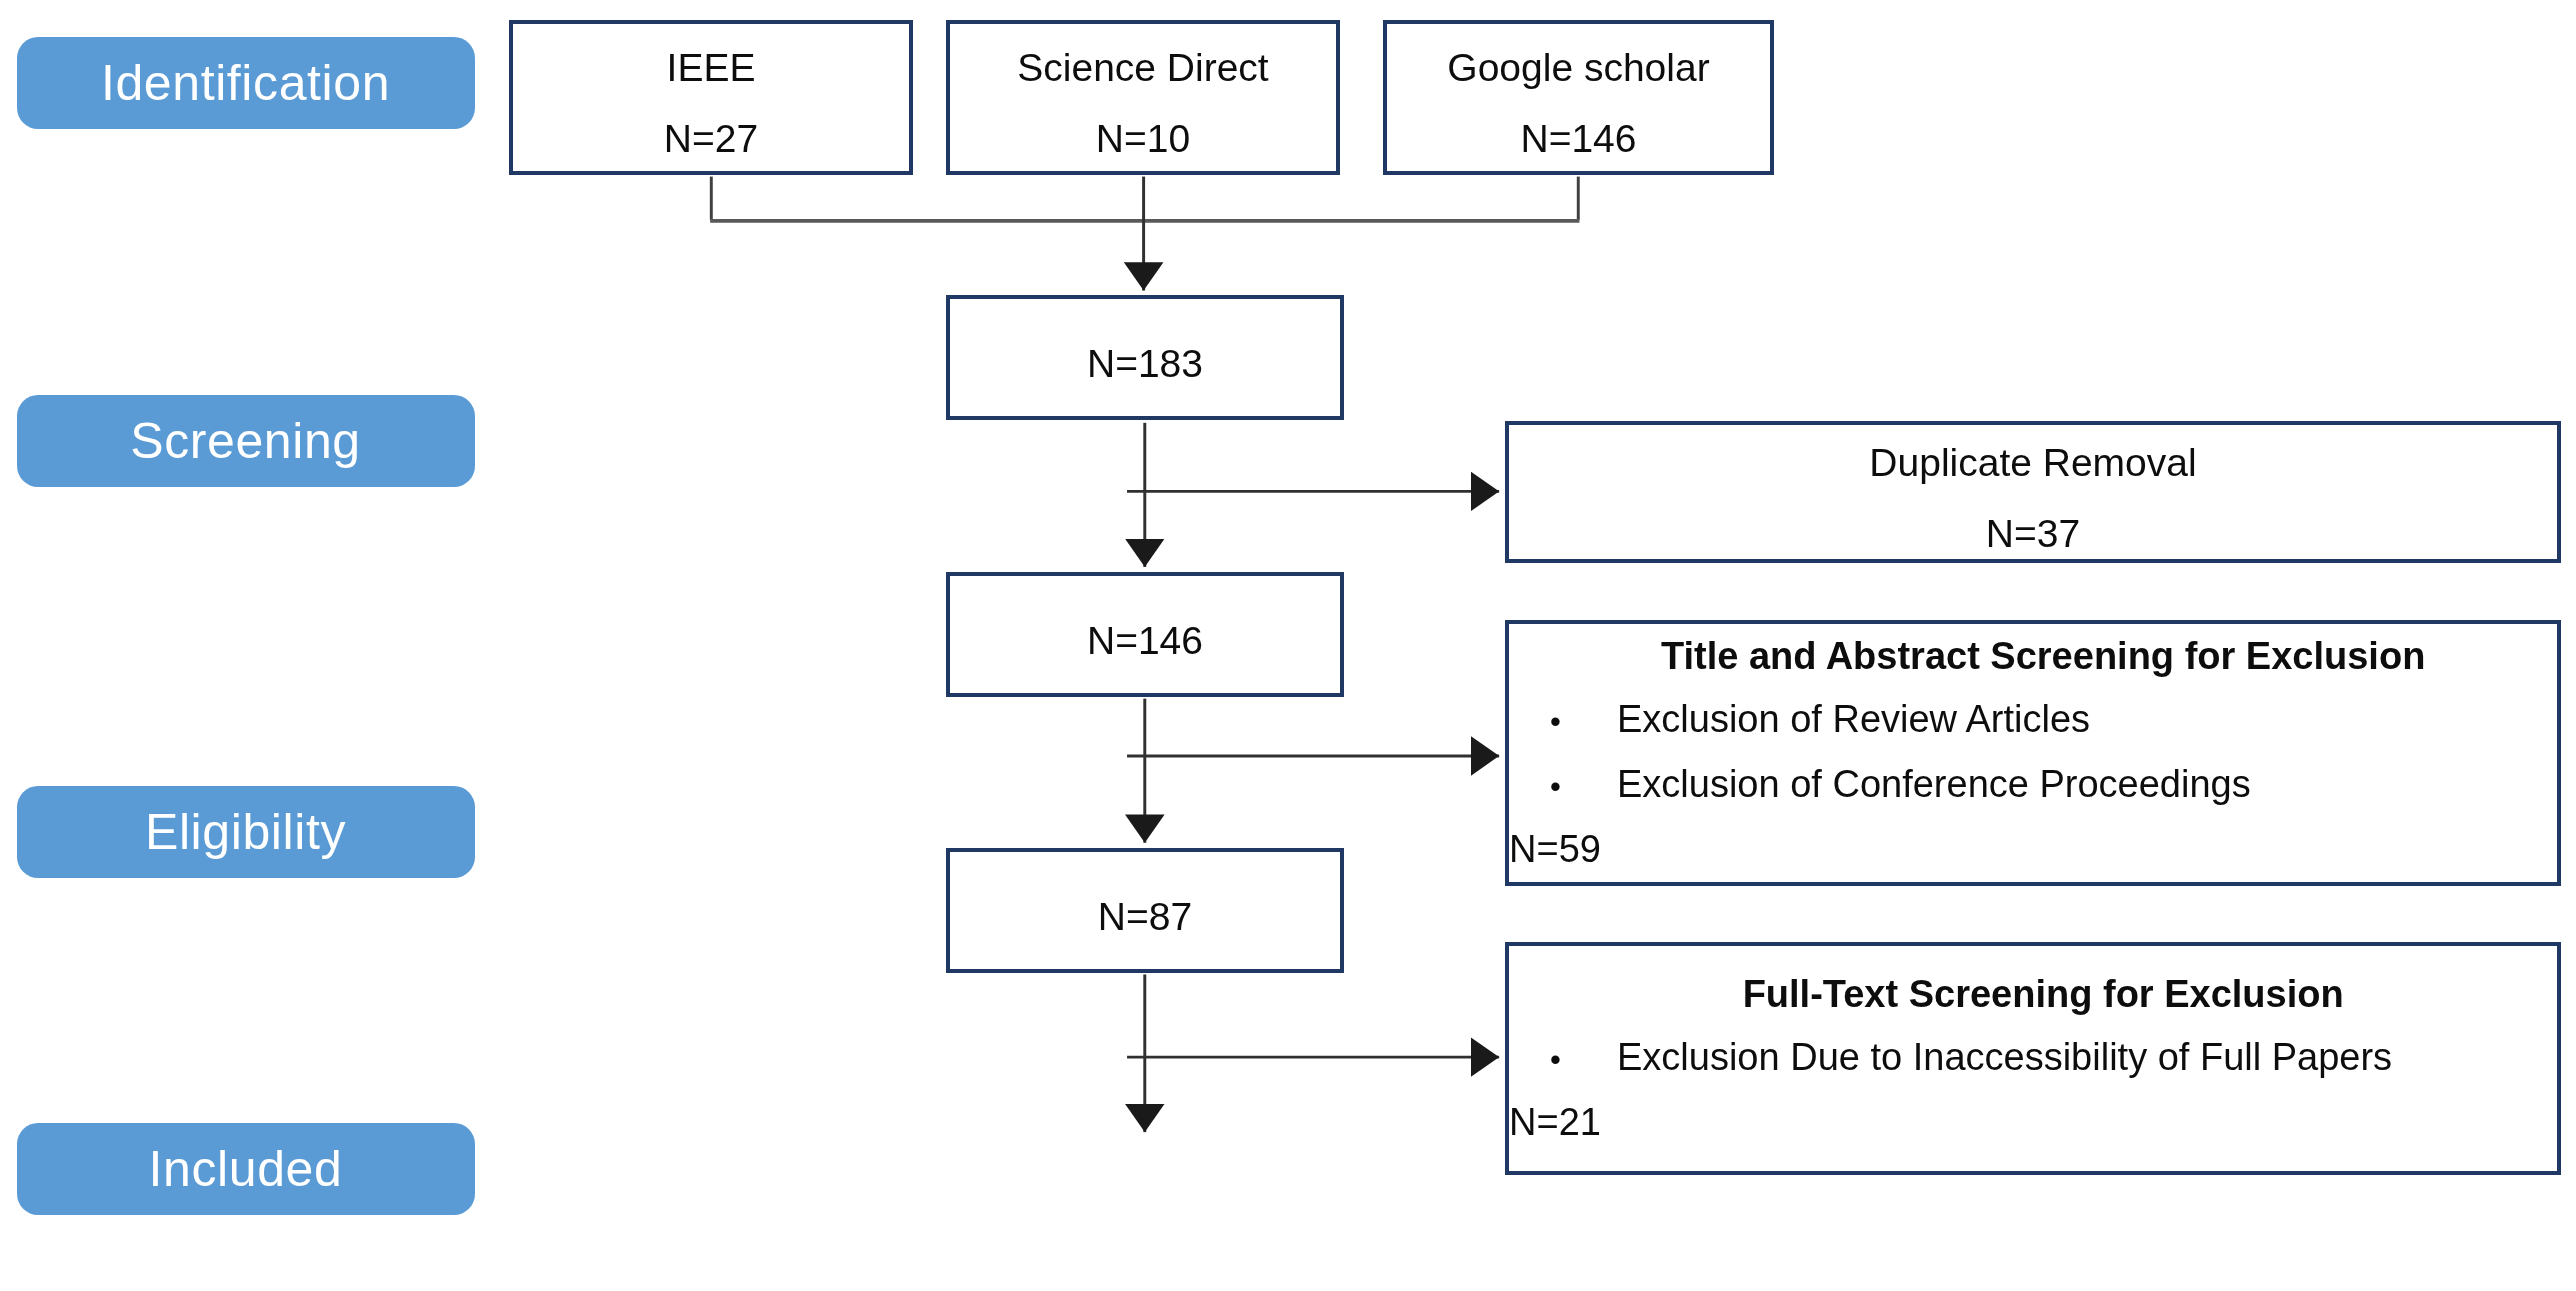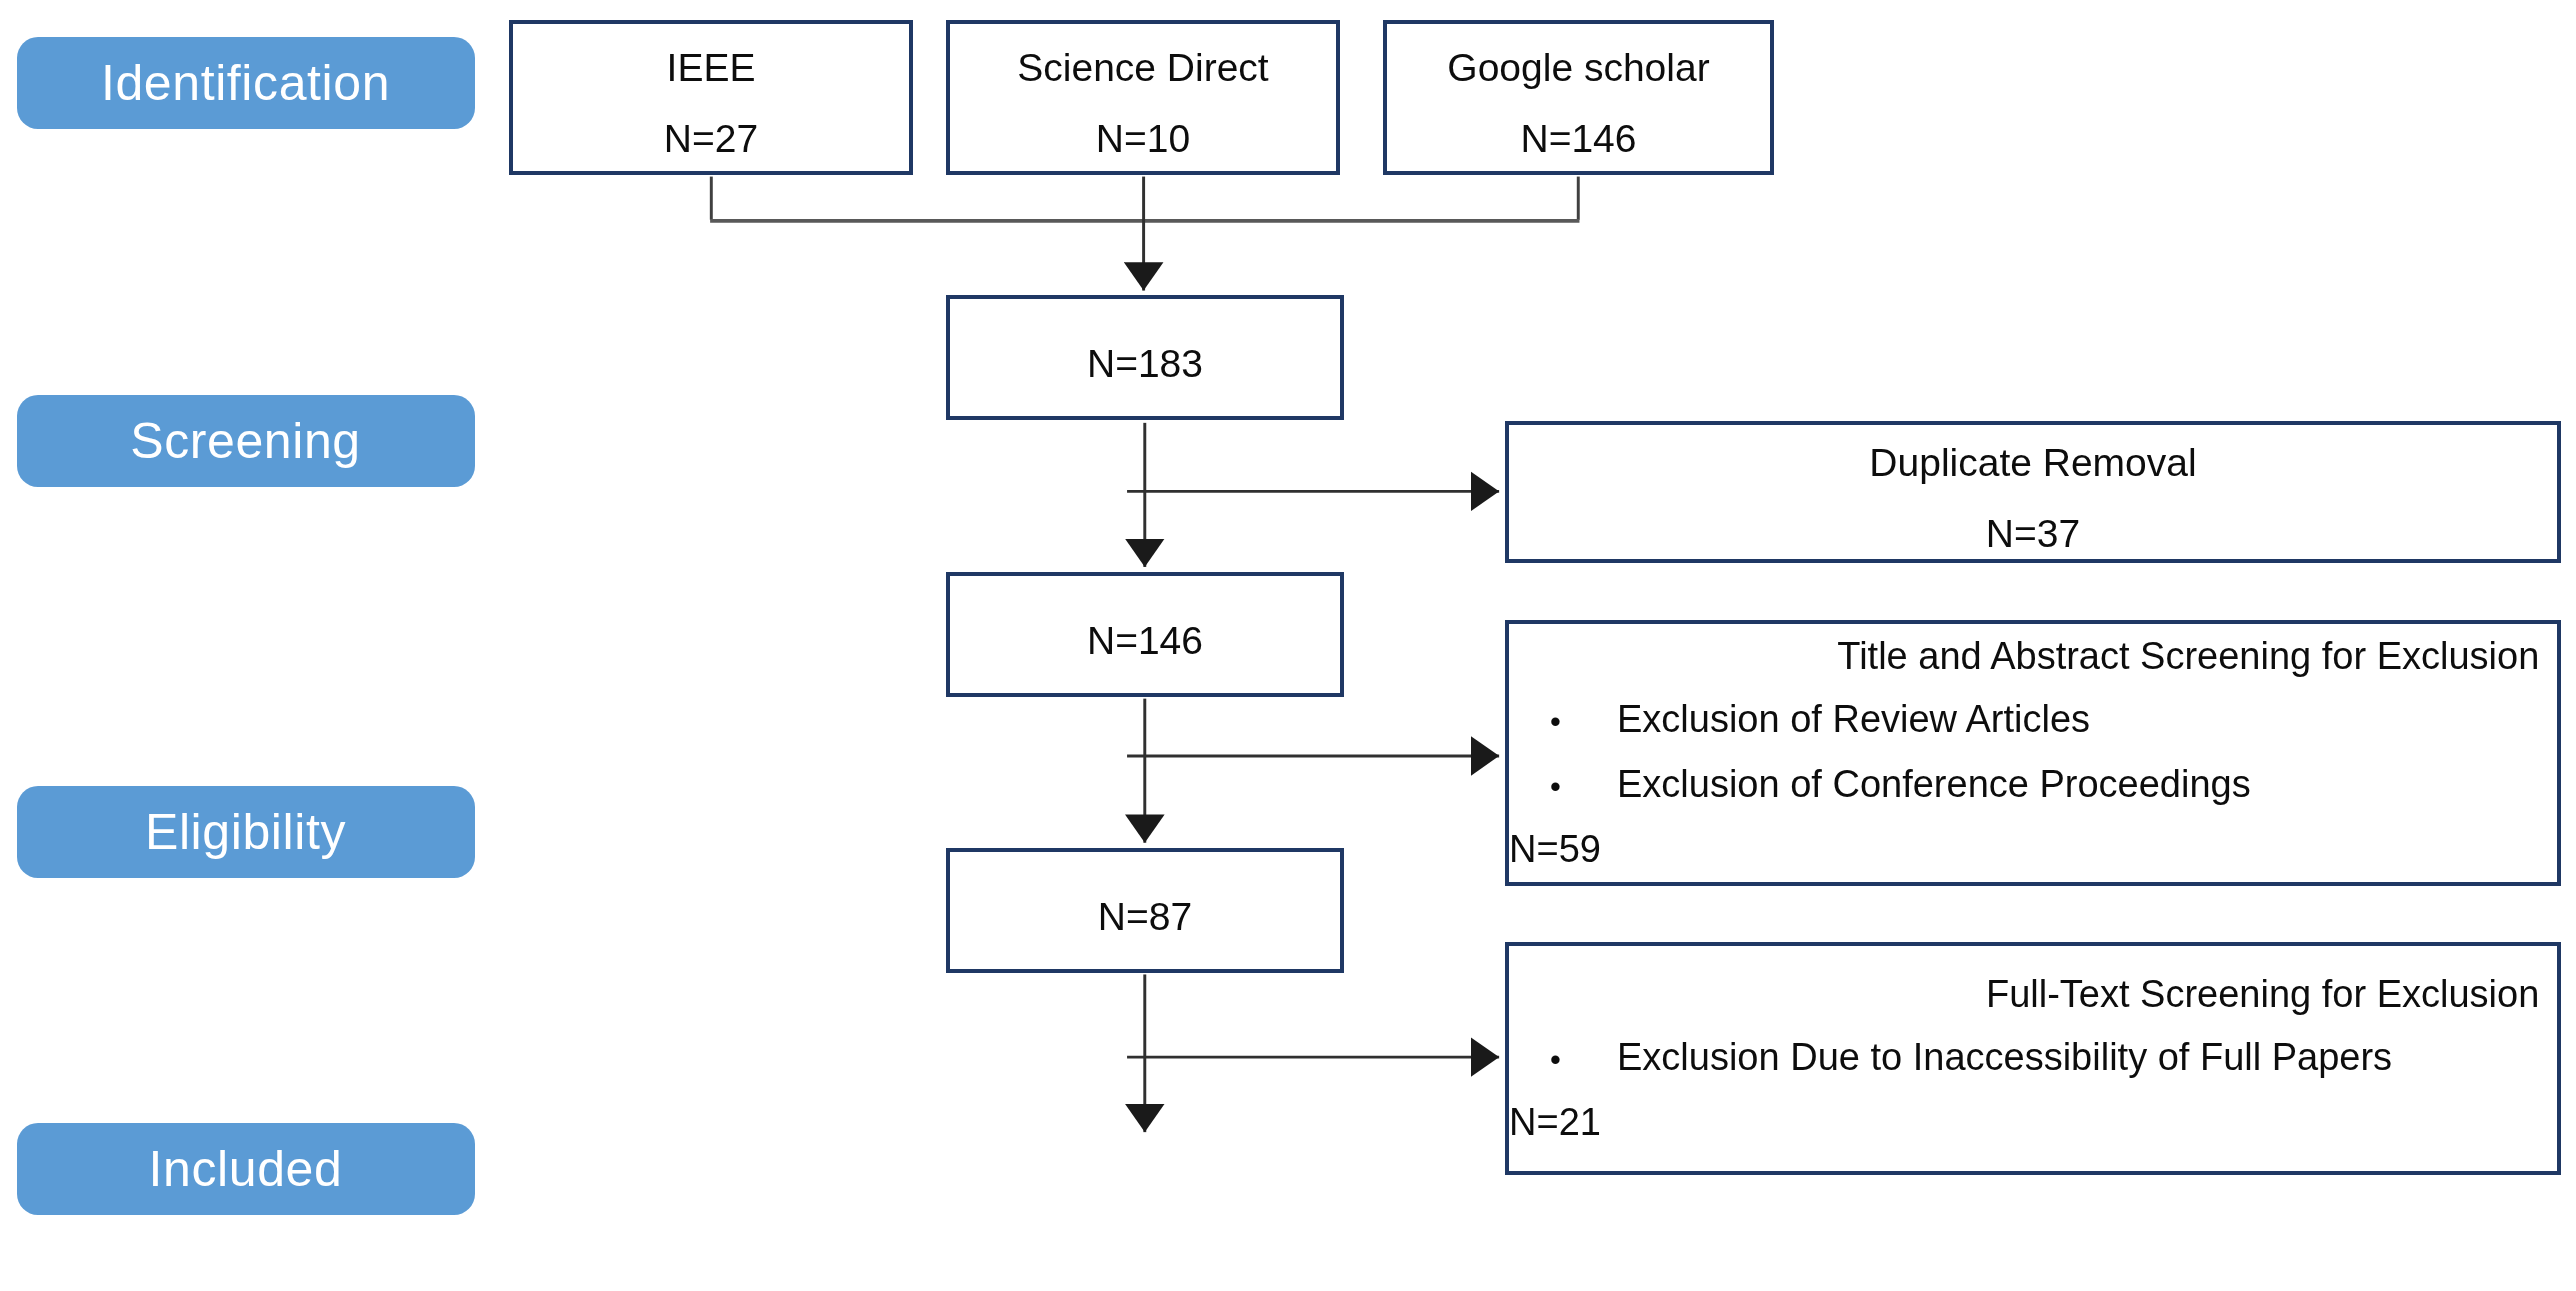--- a/index.html
+++ b/index.html
@@ -41,21 +41,22 @@
     border:4.7px solid #1f3864;
     box-sizing:border-box;
     font-size:38px;
     display:flex;flex-direction:column;
     justify-content:center;
     padding:5.9px 17.7px 5.9px 0;
   }
   .xbox .xtitle{
     padding-left:38px;
     line-height:63px;
-    text-align:right;
+    text-align:center;
+    font-weight:bold;
   }
   .xbox .brow{
     display:flex;
     align-items:baseline;
     padding-left:41px;
     line-height:63px;
     text-align:left;
   }
   .xbox .dot{
     width:67px;

